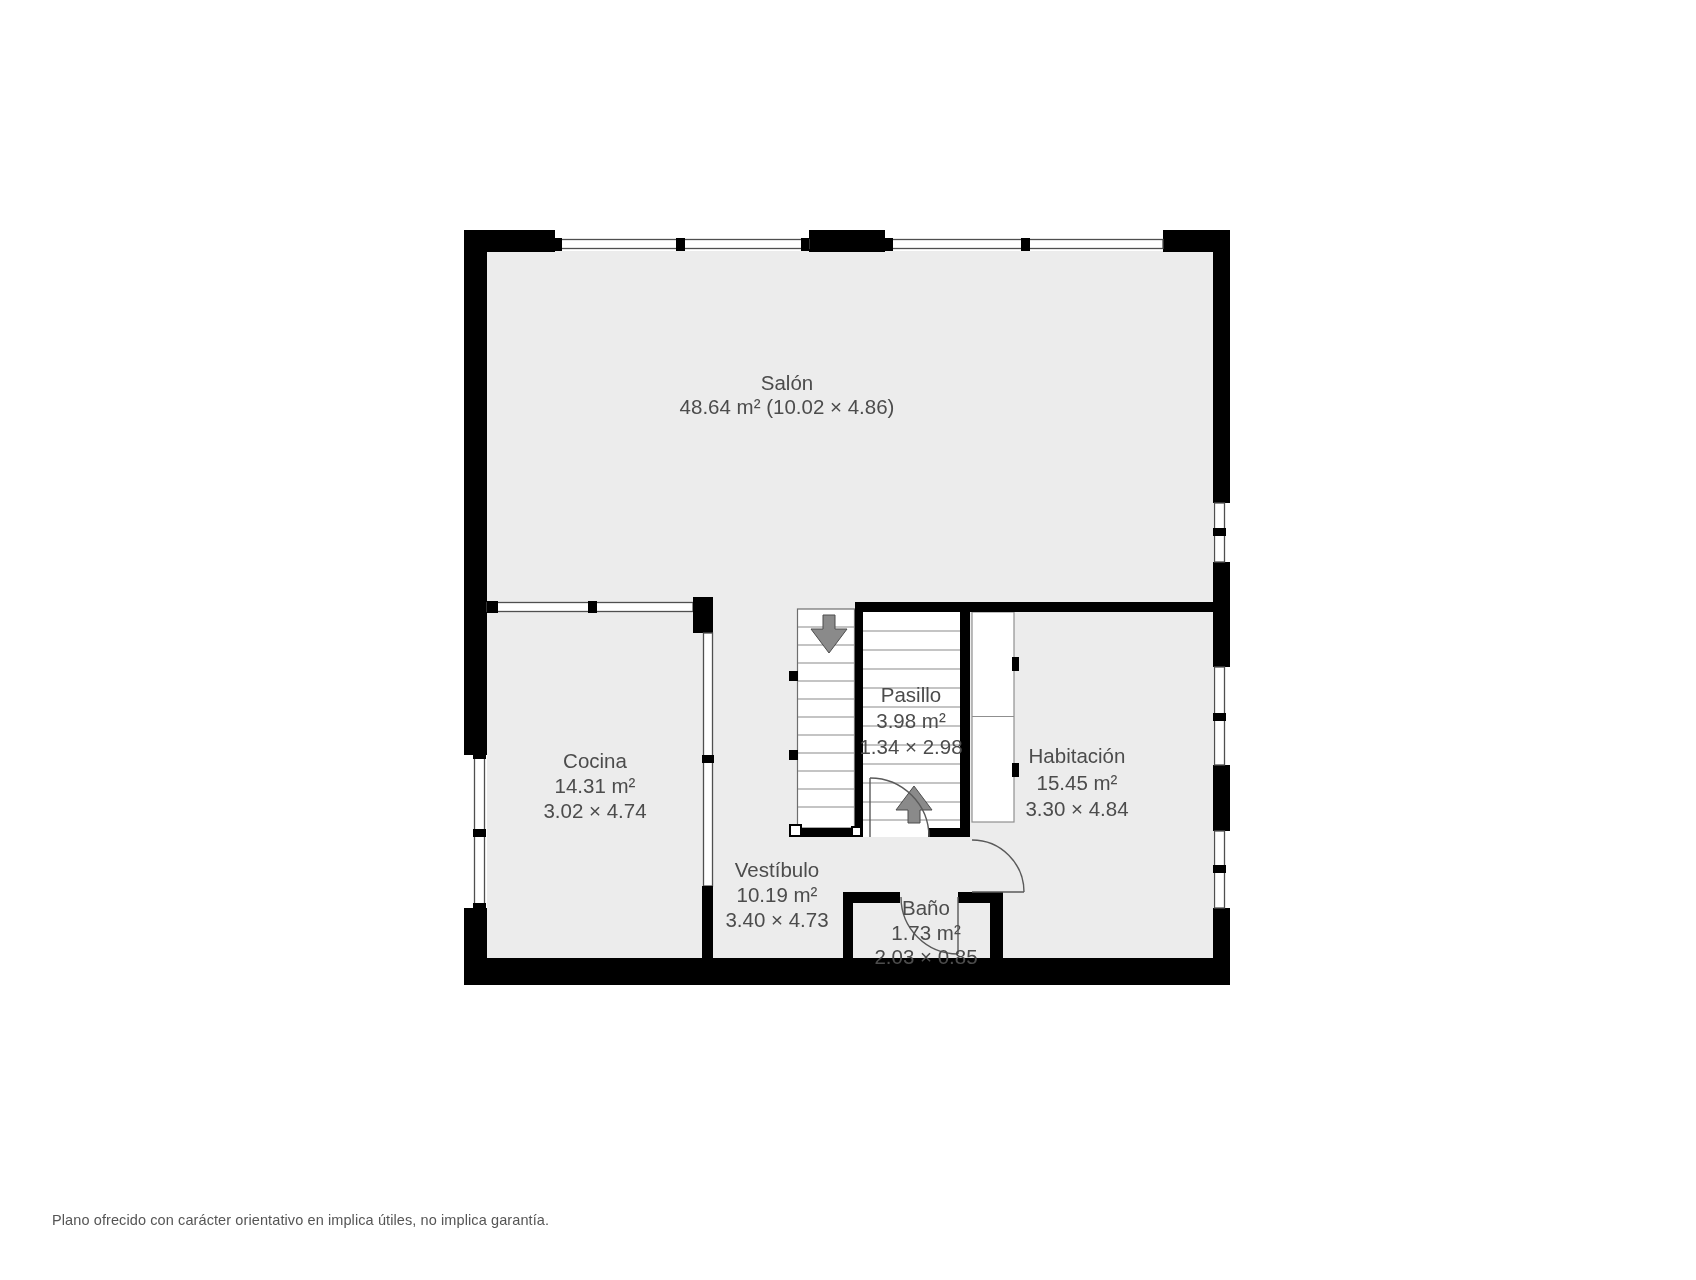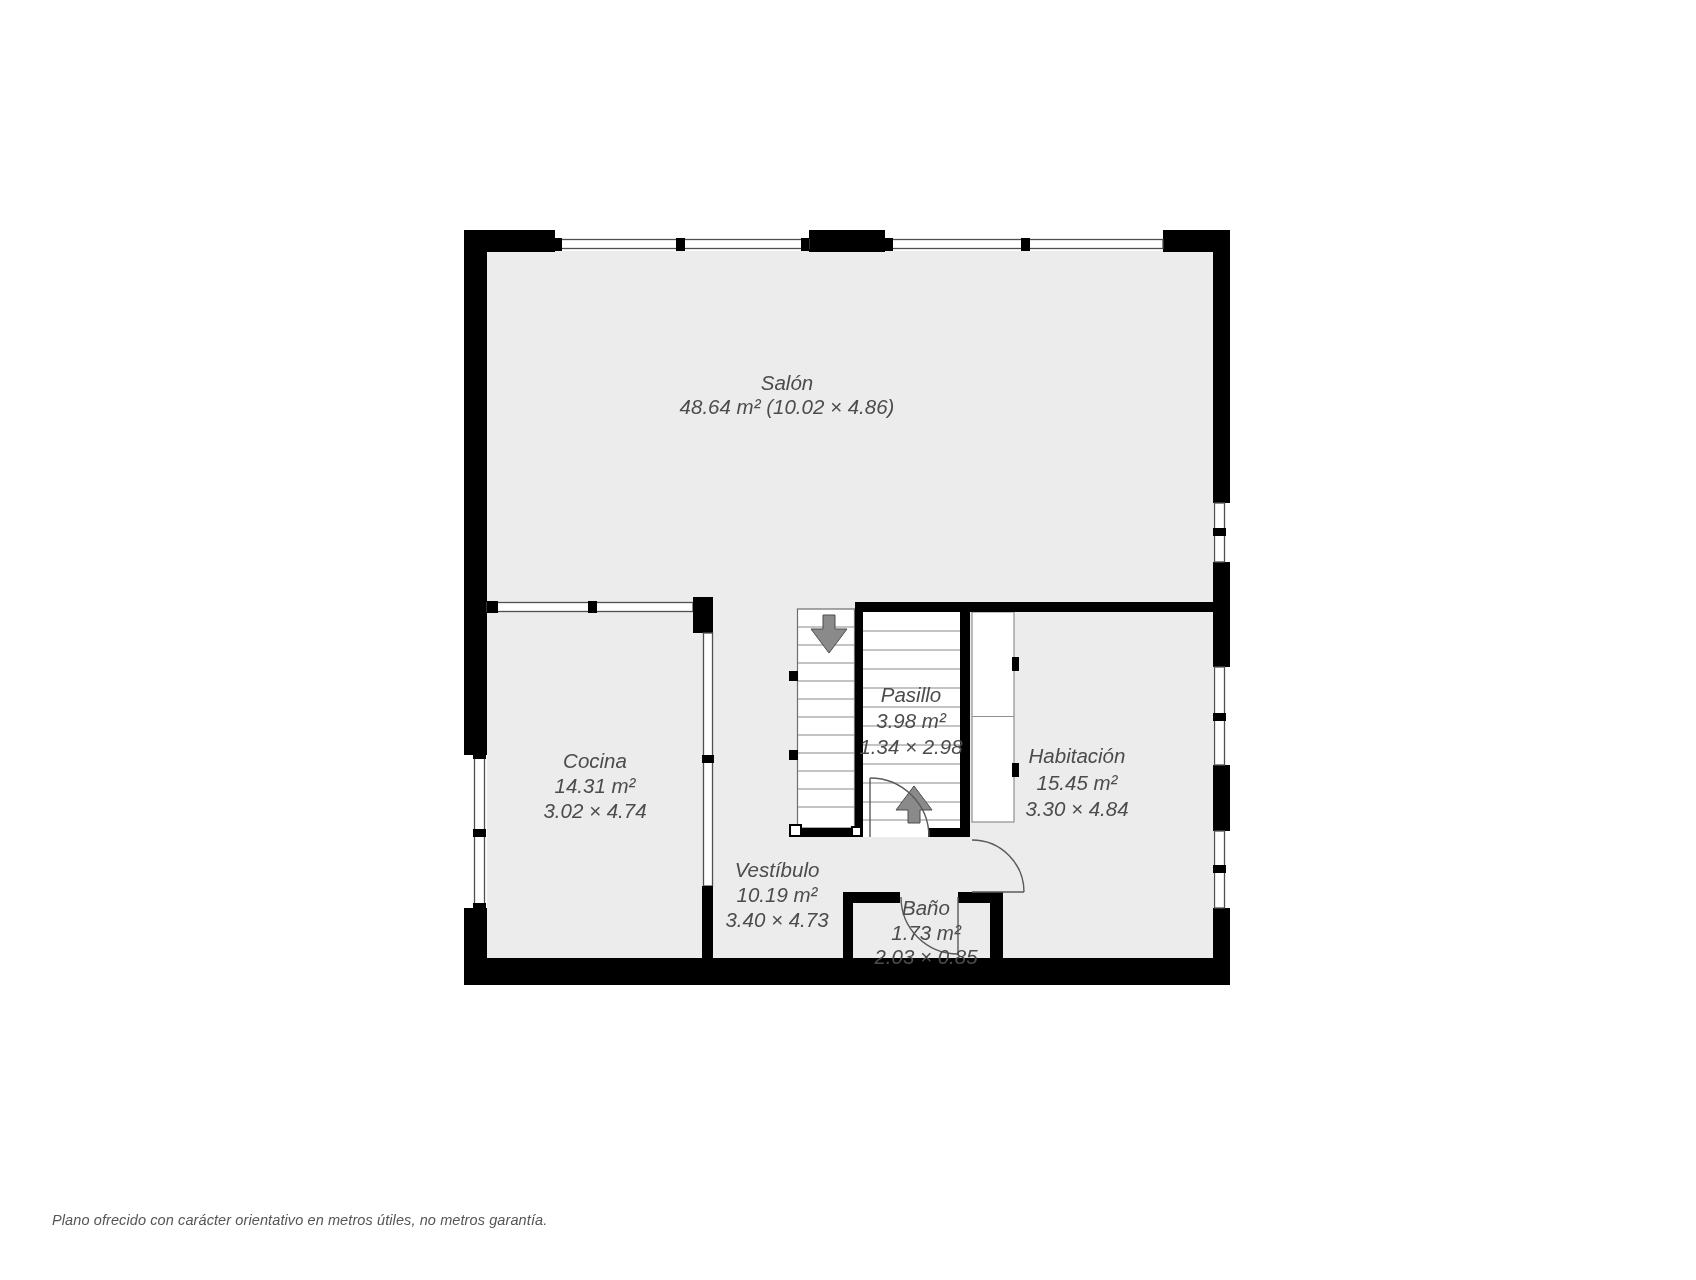--- a/index.html
+++ b/index.html
@@ -2,21 +2,20 @@
 <html style="--floor: #ECECEC; --wall: #000000; --label: #4C4C4C; --arrow: #8A8A8A;"><head>
 <meta charset="utf-8">
 <style>
   html,body{margin:0;padding:0;background:#ffffff;}
   .canvas{
     position:relative;
     width:1696px;height:1280px;
     background:#ffffff;
     overflow:hidden;
     font-family:"Liberation Sans", sans-serif;
-    font-style:italic;
   }
   svg{position:absolute;left:0;top:0;}
   svg text{
     font-family:"Liberation Sans", sans-serif;
     font-size:20.5px;
     fill:var(--label,#4C4C4C);
     text-anchor:middle;
   }
   .wall{fill:var(--wall,#000000);}
   .floor{fill:var(--floor,#ECECEC);}
@@ -180,14 +179,14 @@
       <text x="926" y="915">Baño</text>
       <text x="926" y="940">1.73 m²</text>
       <text x="926" y="964">2.03 × 0.85</text>
 
       <text x="1077" y="763">Habitación</text>
       <text x="1077" y="790">15.45 m²</text>
       <text x="1077" y="816">3.30 × 4.84</text>
     </g>
   </svg>
 
-  <div class="footer">Plano ofrecido con carácter orientativo en metros útiles, no metros garantía.</div>
+  <div class="footer">Plano ofrecido con carácter orientativo en implica útiles, no implica garantía.</div>
 </div>
 
 </body></html>

